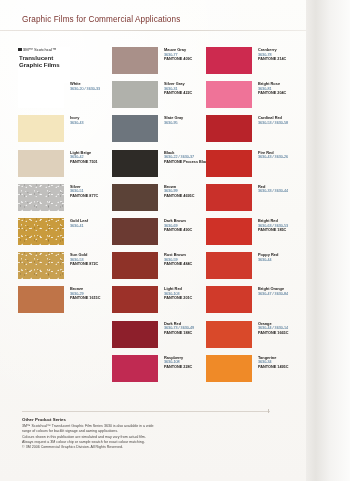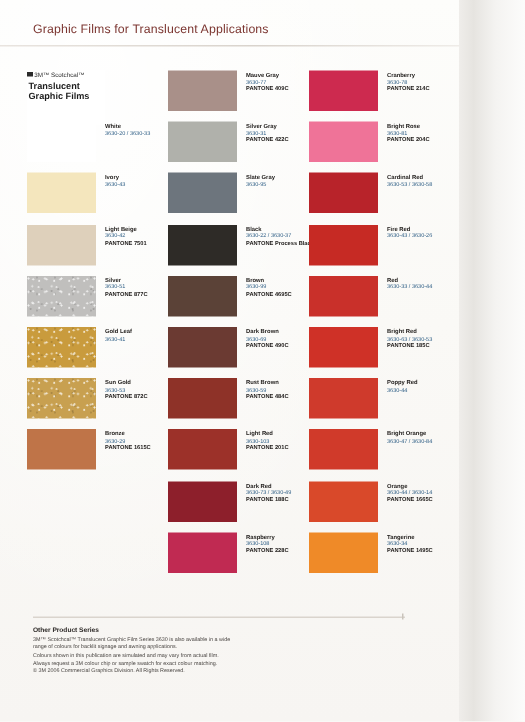--- a/index.html
+++ b/index.html
@@ -95,21 +95,21 @@
   #foot-tick{position:absolute;left:268px;top:409px;width:1px;height:4px;background:#c9c3bb;}
 </style>
 </head>
 <body>
 
 <div id="page">
 
   <div id="sheet"></div>
   <div id="grain"></div>
 
-  <div id="title">Graphic Films for Translucent Applications</div>
+  <div id="title">Graphic Films for Commercial Applications</div>
   <div id="title-rule"></div>
 
   <div id="brand">
     <div class="brand-l1"><span class="brand-mark"></span><span>3M™ Scotchcal™</span></div>
     <div class="brand-l2">
       <span>Translucent</span><br>
       <span>Graphic Films</span>
     </div>
   </div>
 

